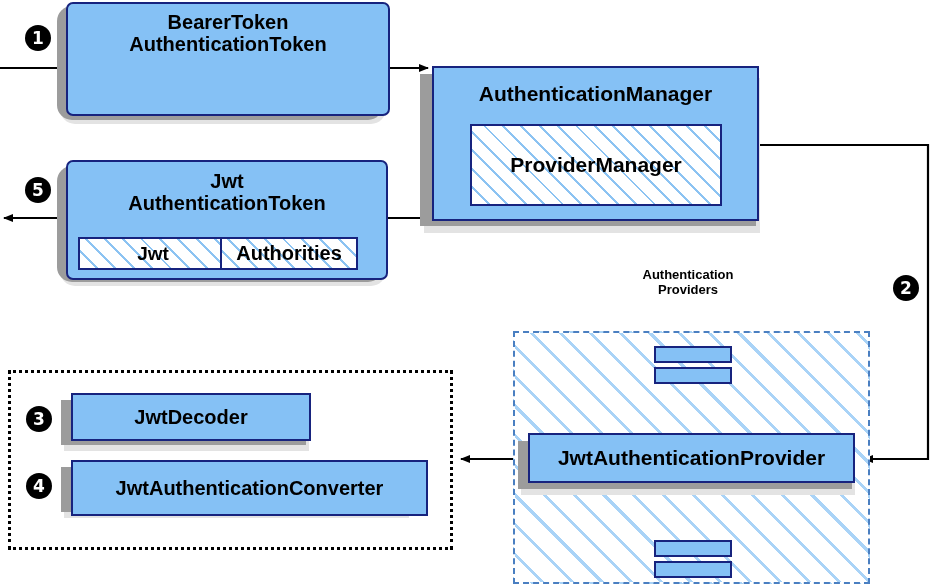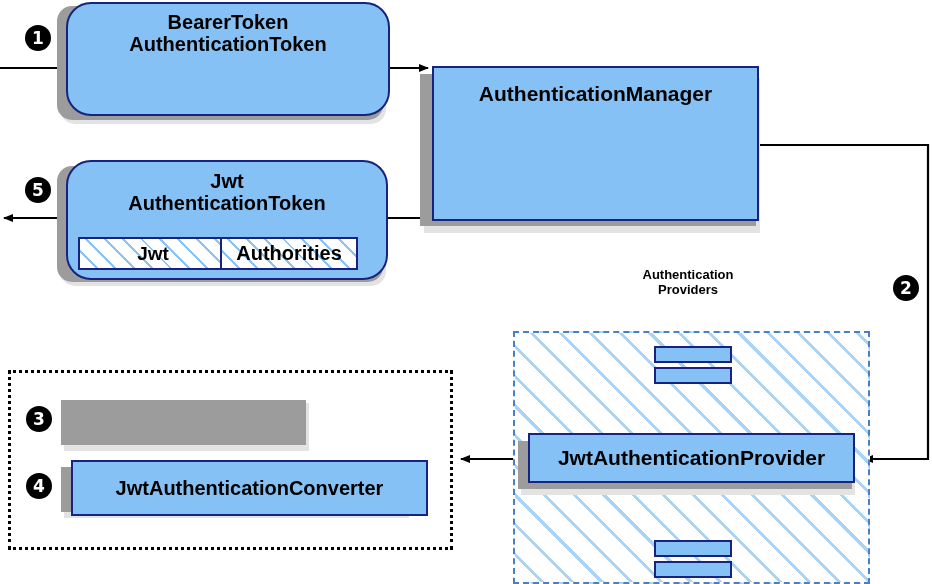--- a/index.html
+++ b/index.html
@@ -37,21 +37,21 @@
     background: #85c1f5;
     border: 2px solid #17237e;
     color: #000000;
     font-weight: bold;
     display: flex;
     flex-direction: column;
     align-items: center;
     z-index: 5;
   }
   .blue-box.rounded {
-    border-radius: 25px;
+    border-radius: 7px;
   }
 
   
   .shadow-dark, .shadow-light {
     position: absolute;
     box-sizing: border-box;
     z-index: 2;
   }
   .shadow-dark  { background: #9c9c9c; }
   .shadow-light { background: #e3e3e3; z-index: 1; }
@@ -199,20 +199,21 @@
     <div class="title-line" style="font-size:20px;">AuthenticationToken</div>
   </div>
   <div class="hatch-box" style="left:78px; top:237px; width:150px; height:33px; font-size:19px;">Jwt</div>
   <div class="hatch-box" style="left:220px; top:237px; width:138px; height:33px; font-size:20px;text-align:right;">Authorities</div>
 
   <div class="shadow-light" style="left:424px; top:78px; width:336px; height:155px;"></div>
   <div class="shadow-dark" style="left:420px; top:74px; width:336px; height:152px;"></div>
   <div class="node blue-box" style="left:432px; top:66px; width:327px; height:155px; padding-top:14px;">
     <div class="title-line" style="font-size:21px;">AuthenticationManager</div>
   </div>
+  <div class="hatch-box" style="left:470px; top:124px; width:252px; height:82px; font-size:21px;">ProviderManager</div>
 
   <div class="caption" style="left:563px; top:268px; width:250px; font-size:13px; line-height:1.15;">
     <div>Authentication</div>
     <div>Providers</div>
   </div>
 
   <div class="group-dashed-blue" style="left:513px; top:331px; width:357px; height:253px;"></div>
 
   <div class="mini-bar" style="left:654px; top:346px; width:78px; height:17px;"></div>
   <div class="mini-bar" style="left:654px; top:367px; width:78px; height:17px;"></div>
@@ -223,20 +224,23 @@
     <div class="title-line" style="font-size:21px;">JwtAuthenticationProvider</div>
   </div>
 
   <div class="mini-bar" style="left:654px; top:540px; width:78px; height:17px;"></div>
   <div class="mini-bar" style="left:654px; top:561px; width:78px; height:17px;"></div>
 
   <div class="group-dotted-black" style="left:8px; top:370px; width:445px; height:180px;"></div>
 
   <div class="shadow-light" style="left:64px; top:403px; width:245px; height:48px;"></div>
   <div class="shadow-dark" style="left:61px; top:400px; width:245px; height:45px;"></div>
+  <div class="node blue-box" style="left:71px; top:393px; width:240px; height:48px; justify-content:center;">
+    <div class="title-line" style="font-size:20px;">JwtDecoder</div>
+  </div>
 
   <div class="shadow-light" style="left:64px; top:470px; width:345px; height:48px;"></div>
   <div class="shadow-dark" style="left:61px; top:467px; width:345px; height:45px;"></div>
   <div class="node blue-box" style="left:71px; top:460px; width:357px; height:56px; justify-content:center;">
     <div class="title-line" style="font-size:20px;">JwtAuthenticationConverter</div>
   </div>
 
 </div>
 
 </body></html>

